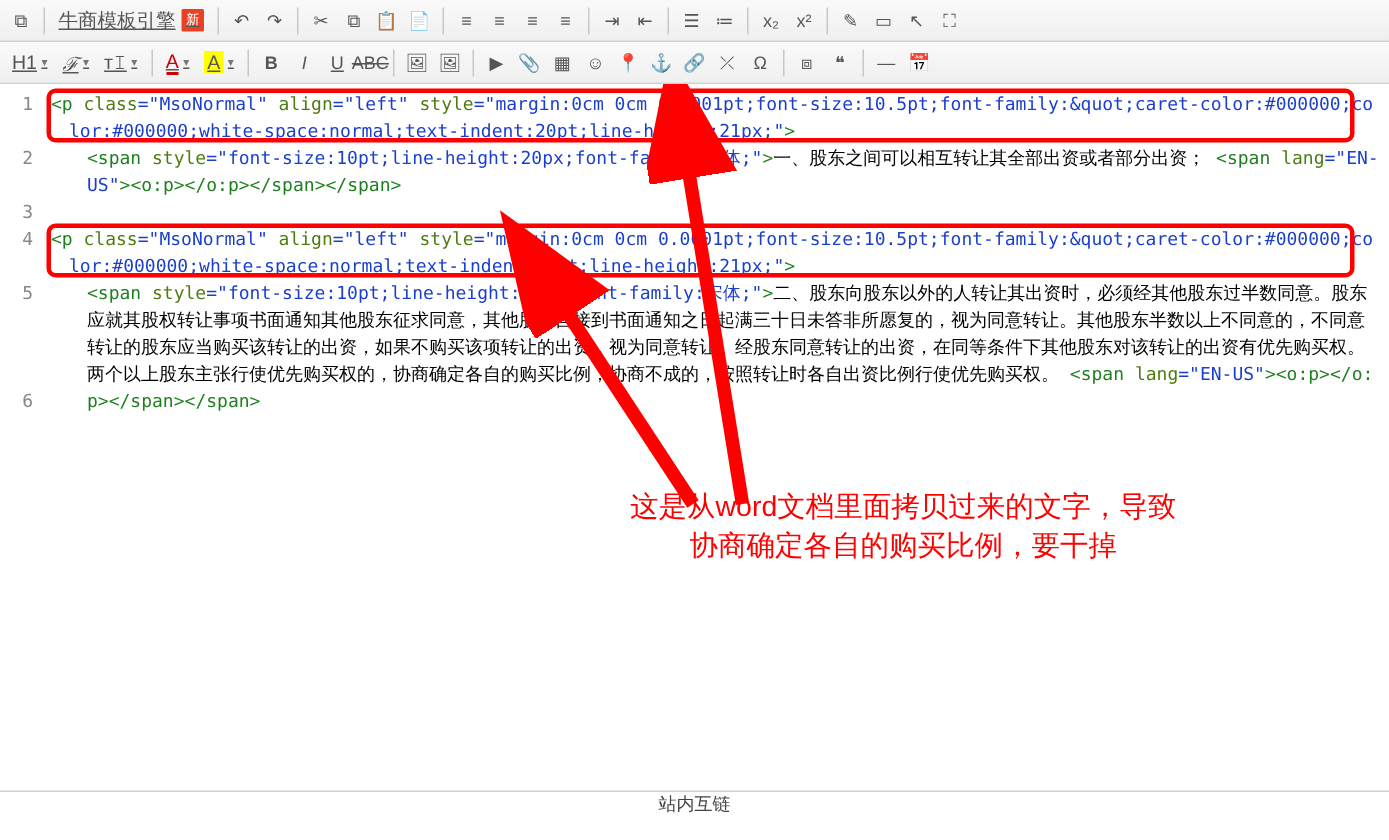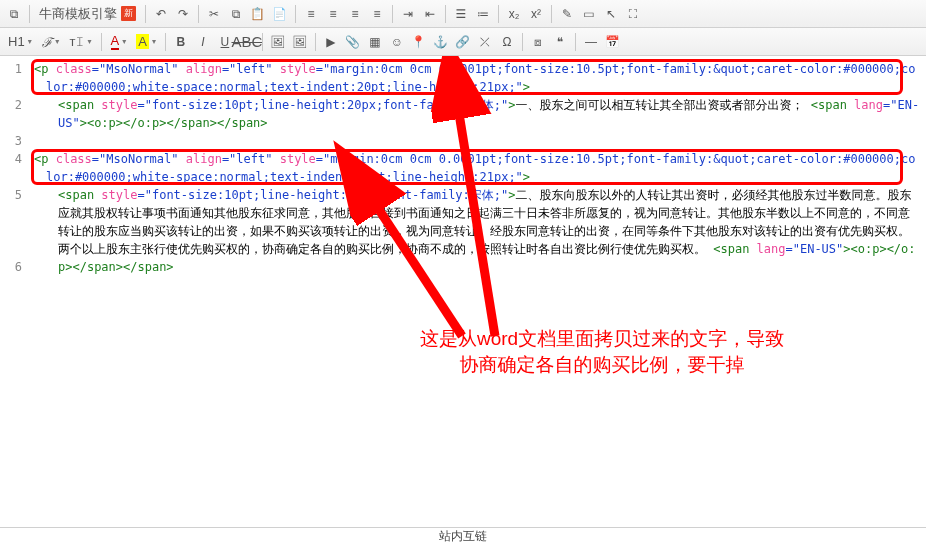--- a/index.html
+++ b/index.html
@@ -2,32 +2,32 @@
 <html><head>
 <meta charset="utf-8">
 <style>
 * { box-sizing: border-box; margin: 0; padding: 0; }
 body { font-family: Arial, "Microsoft YaHei", sans-serif; font-size: 12px; background: #fff; width: 926px; height: 560px; position: relative; overflow: hidden; }
 
 
 .toolbar { height: 28px; border-bottom: 1px solid #d0d0d0; background: linear-gradient(#fafafa, #efefef); display: flex; align-items: center; padding: 0 4px; gap: 2px; }
 .tb-btn { width: 20px; height: 20px; display: inline-flex; align-items: center; justify-content: center; border-radius: 2px; cursor: pointer; font-size: 12px; color: #555; }
 .tb-sep { width: 1px; height: 18px; background: #c8c8c8; margin: 0 3px; }
-.tb-drop { display: inline-flex; align-items: center; padding: 0 4px; height: 20px; cursor: pointer; color: #555; font-size: 13px; gap: 2px; }
+.tb-drop { display: inline-flex; align-items: center; padding: 0 4px; height: 20px; cursor: pointer; color: #555; font-size: 13px; gap: 2px; text-decoration: underline; }
 .badge-new { background: #e84123; color: #fff; font-size: 9px; padding: 1px 3px; border-radius: 1px; margin-left: 2px; }
 .chev { font-size: 8px; color: #777; margin-left: 1px; }
 
 
 .editor-wrap { position: relative; height: 472px; border-bottom: 1px solid #d0d0d0; overflow: hidden; }
 .gutter { position: absolute; left: 0; top: 0; width: 28px; background: #fff; text-align: right; padding-right: 6px; padding-top: 4px; color: #888; font-size: 12px; line-height: 18px; font-family: Menlo, Consolas, monospace; }
 .gutter div { height: auto; }
 .code { position: absolute; left: 28px; right: 0; top: 0; bottom: 0; padding: 4px 6px; font-family: Menlo, Consolas, monospace; font-size: 12px; line-height: 18px; word-break: break-all; }
 .code .ln { margin-bottom: 0; padding-left: 12px; text-indent: -12px; }
 .t-tag { color: #1e7f1e; }
-.t-attr { color: #ec4899; }
+.t-attr { color: #4d7c0f; }
 .t-val { color: #1a3fcc; }
 
 
 .hlbox { position: absolute; border: 3px solid #f00; border-radius: 6px; pointer-events: none; }
 
 
 .arrow { position: absolute; stroke: #f00; fill: #f00; }
 .annot { position: absolute; color: #f00; font-size: 19px; font-family: "Microsoft YaHei", sans-serif; line-height: 26px; }
 
 
@@ -92,21 +92,21 @@
       <span class="chev">▾</span>
     </span>
   <span class="tb-drop">
       <span style="background:#ff0;padding:0 2px">A</span>
       <span class="chev">▾</span>
     </span>
   <span class="tb-sep"></span>
   <span class="tb-btn" style="font-weight:bold">B</span>
   <span class="tb-btn" style="font-style:italic">I</span>
   <span class="tb-btn" style="text-decoration:underline">U</span>
-  <span class="tb-btn" style="text-decoration:line-through;font-size:15px">ABC</span>
+  <span class="tb-btn" style="text-decoration:line-through;font-size:12px">ABC</span>
   <span class="tb-sep"></span>
   <span class="tb-btn">🖼</span>
   <span class="tb-btn">🖼</span>
   <span class="tb-sep"></span>
   <span class="tb-btn">▶</span>
   <span class="tb-btn">📎</span>
   <span class="tb-btn">▦</span>
   <span class="tb-btn">☺</span>
   <span class="tb-btn" style="color:#c33">📍</span>
   <span class="tb-btn" style="color:#59f">⚓</span>

